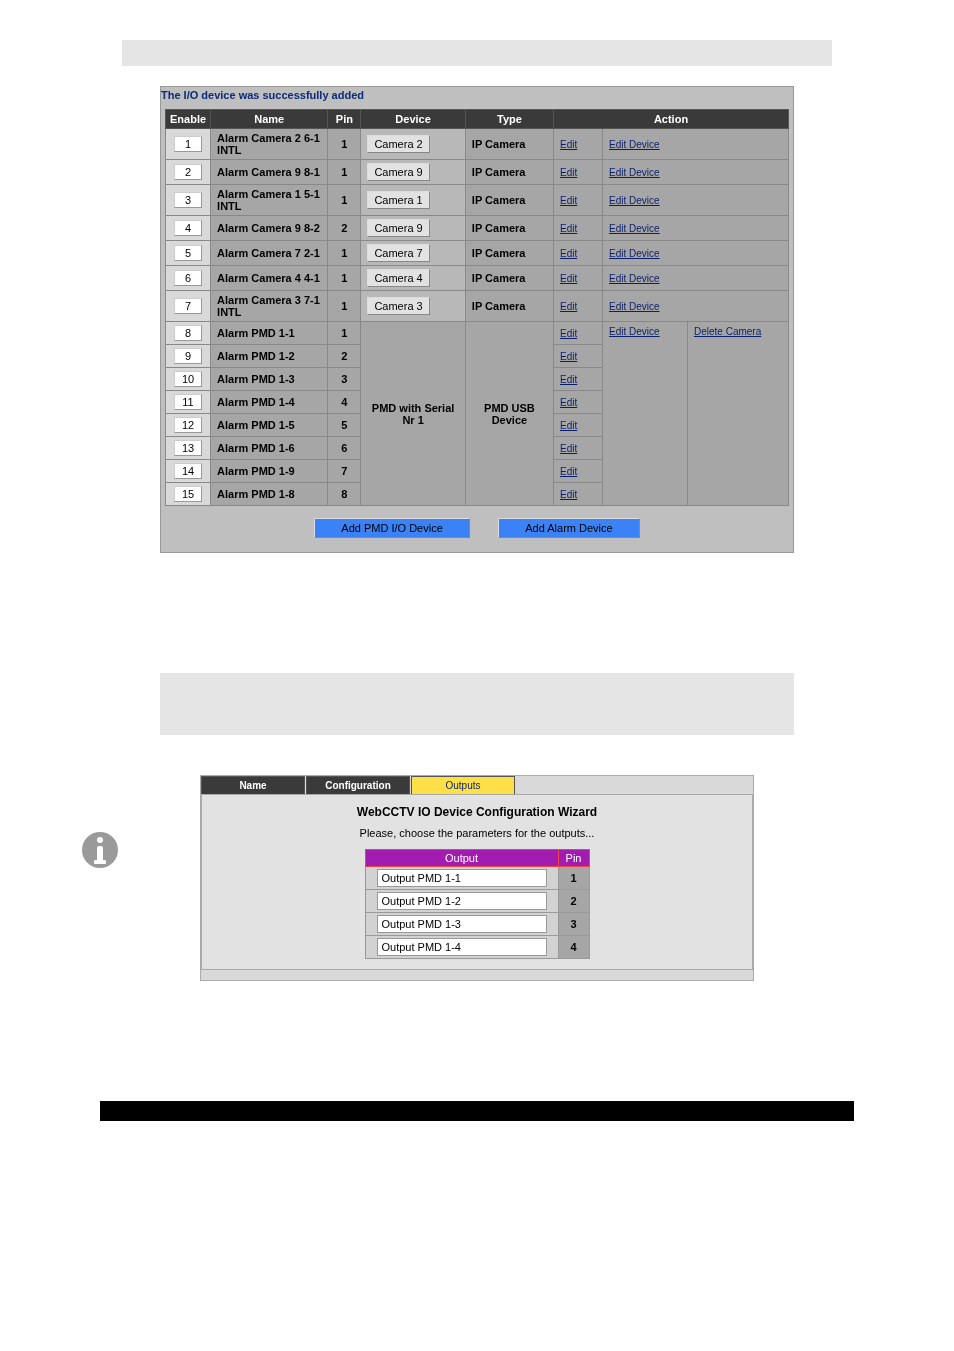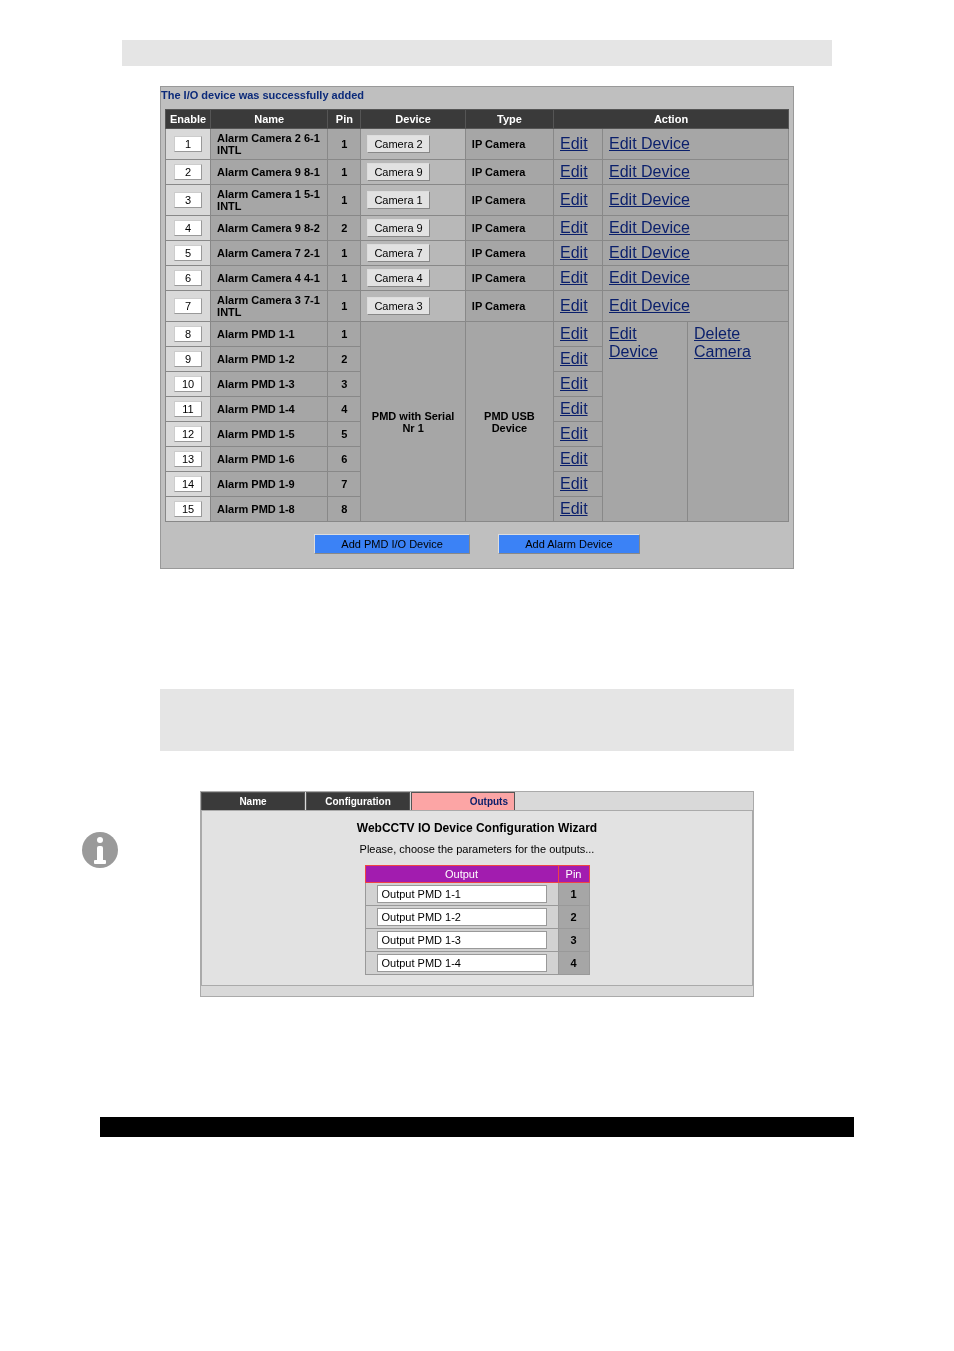--- a/index.html
+++ b/index.html
@@ -89,21 +89,21 @@
   }
   .pin-cell { width: 20px; text-align: center; }
   .type-cell { font-weight: bold; }
   .action-cell {
     font-weight: normal;
   }
   .action-link {
     color: #0a1f6b;
     text-decoration: underline;
     font-weight: normal;
-    font-size: 16px;
+    font-size: 10px;
     cursor: pointer;
   }
   .action-col1 { width: 36px; }
   .action-col2 { width: 72px; }
   .action-col3 { width: 88px; }
   .btn-row {
     text-align: center;
     margin-top: 12px;
   }
   .win-btn {
@@ -151,24 +151,23 @@
     font: bold 10px Verdana, sans-serif;
     color: #fff;
     background: #3a3a3a;
     padding: 3px 6px;
     border: 1px solid #555;
     border-bottom: none;
     margin-right: 1px;
     cursor: pointer;
   }
   .wiz-tab.active {
-    background: #fca5a5;
+    background: #fde047;
     color: #0a1f6b;
-    font-weight: bold;
-    text-align: right;
+    font-weight: normal;
   }
   .wiz-body {
     background: #e2e2e2;
     border: 1px solid #aaa;
     margin: 0;
     padding: 8px 10px 10px 10px;
     text-align: center;
   }
   .wiz-title {
     font: bold 12px Verdana, sans-serif;

